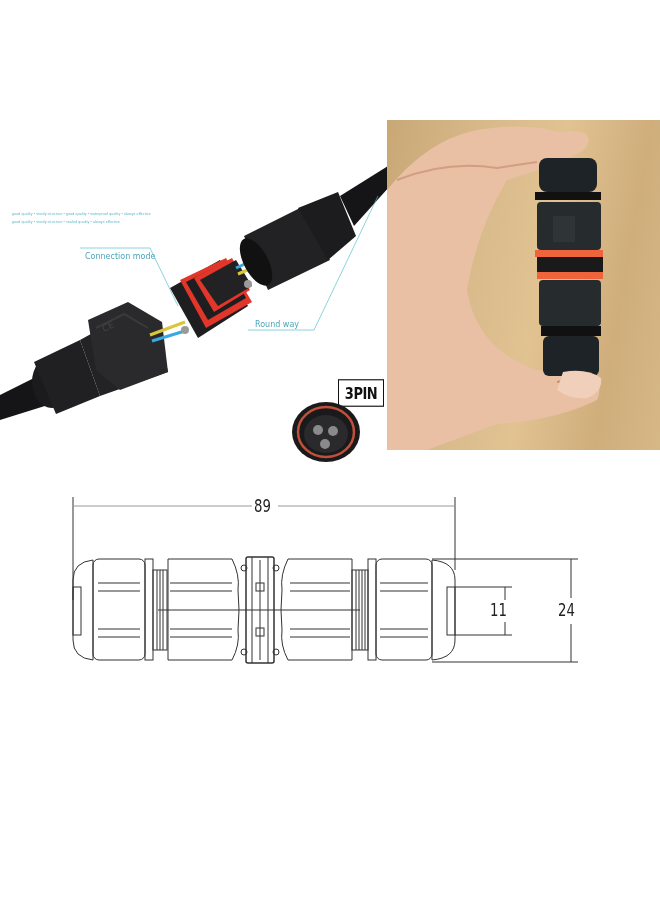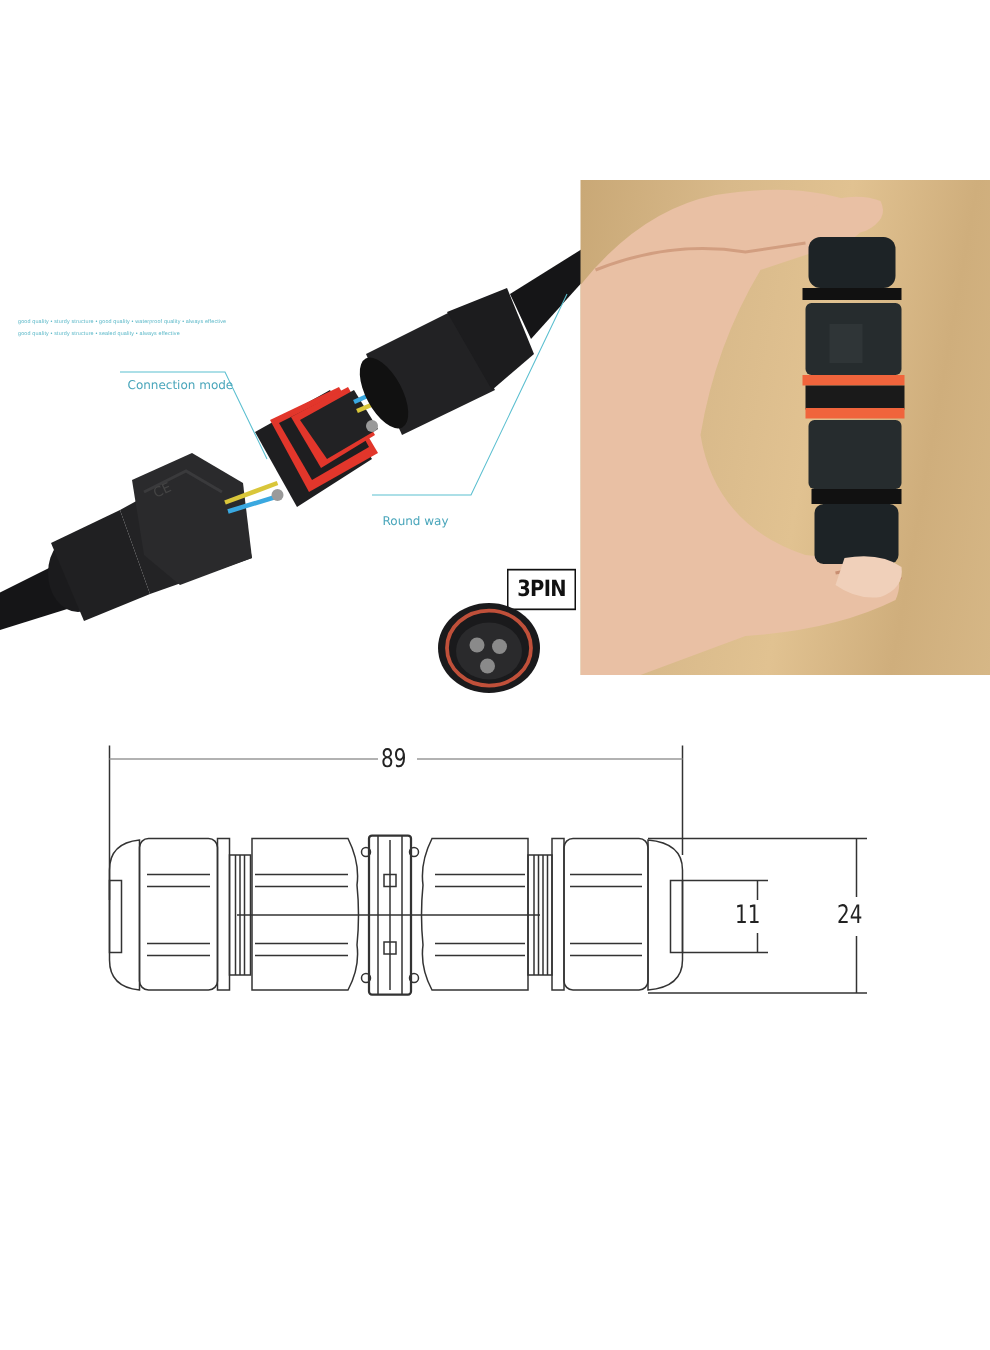--- a/index.html
+++ b/index.html
@@ -63,21 +63,21 @@
       <path d="M298 208 L338 192 L356 236 L328 260 Z" fill="#1c1c1e"></path>
     </g>
 
     <path d="M340 196 L388 166 L390 186 L354 226 Z" fill="#151517"></path>
 
     <polyline points="80,248 150,248 178,306" stroke="#5bbfd0" stroke-width="0.7" fill="none"></polyline>
     <polyline points="248,330 314,330 378,196" stroke="#5bbfd0" stroke-width="0.7" fill="none"></polyline>
   </svg>
 
   <div class="callout-label" style="left:85px;top:92px;text-align:center;">Connection mode</div>
-  <div class="callout-label" style="left:255px;top:183px;">Round way</div>
+  <div class="callout-label" style="left:255px;top:160px;">Round way</div>
 </div>
 
 <div class="pin-badge">3PIN</div>
 <svg class="abs" style="left:288px;top:400px" width="80" height="62">
   <ellipse cx="38" cy="32" rx="34" ry="30" fill="#1a1a1c"></ellipse>
   <ellipse cx="38" cy="32" rx="28" ry="25" fill="none" stroke="#c0503a" stroke-width="2.5"></ellipse>
   <ellipse cx="38" cy="34" rx="22" ry="19" fill="#2a2a2c"></ellipse>
   <circle cx="30" cy="30" r="5" fill="#8a8a8a"></circle>
   <circle cx="45" cy="31" r="5" fill="#8a8a8a"></circle>
   <circle cx="37" cy="44" r="5" fill="#8a8a8a"></circle>

